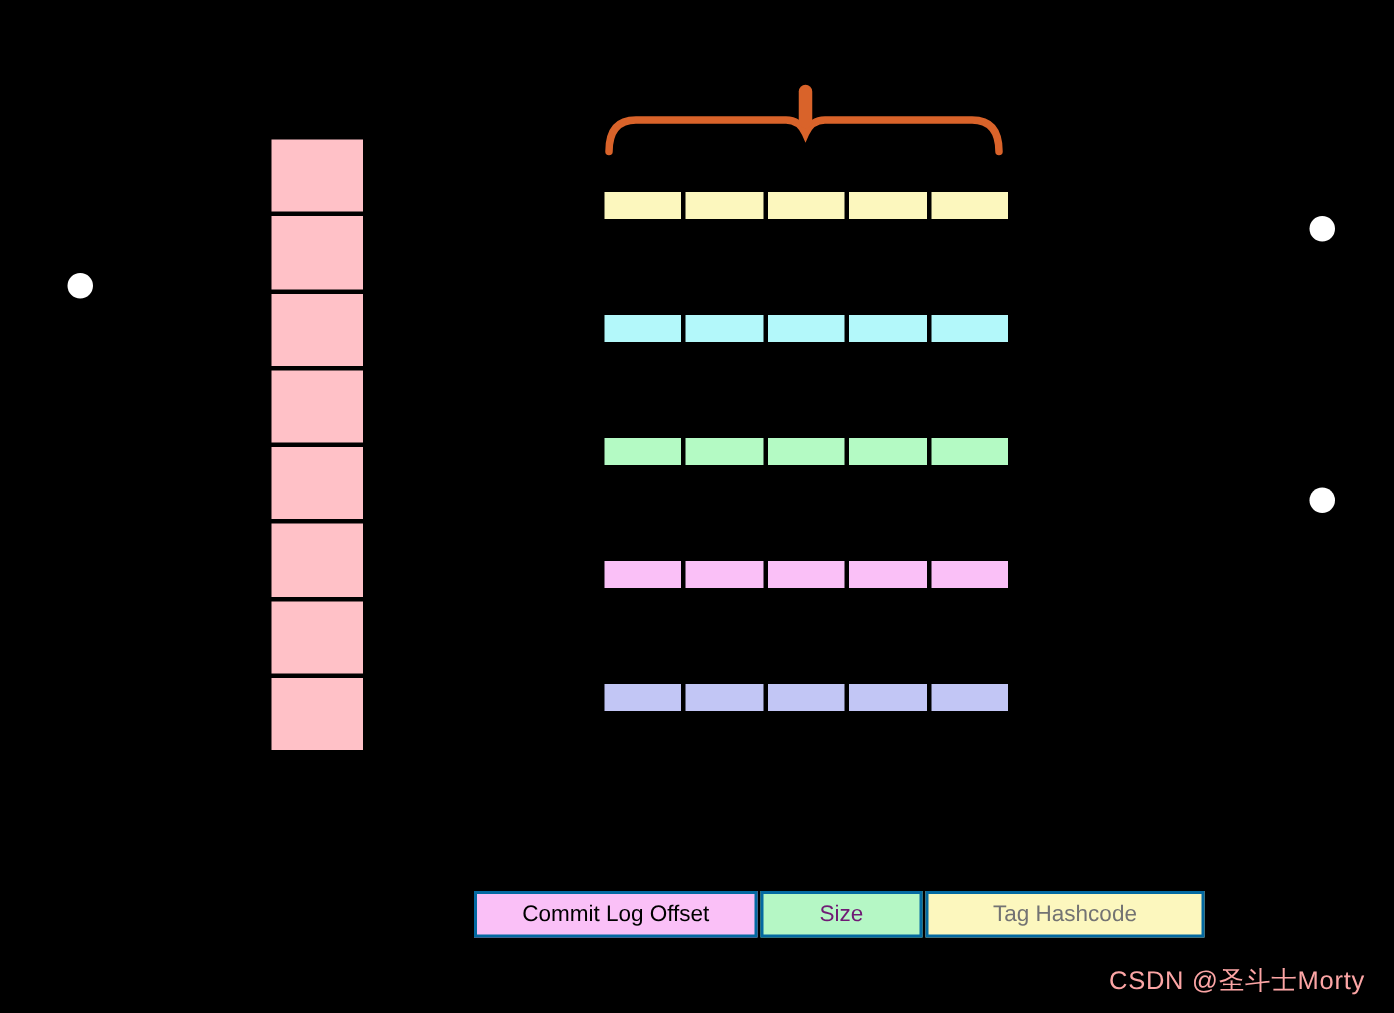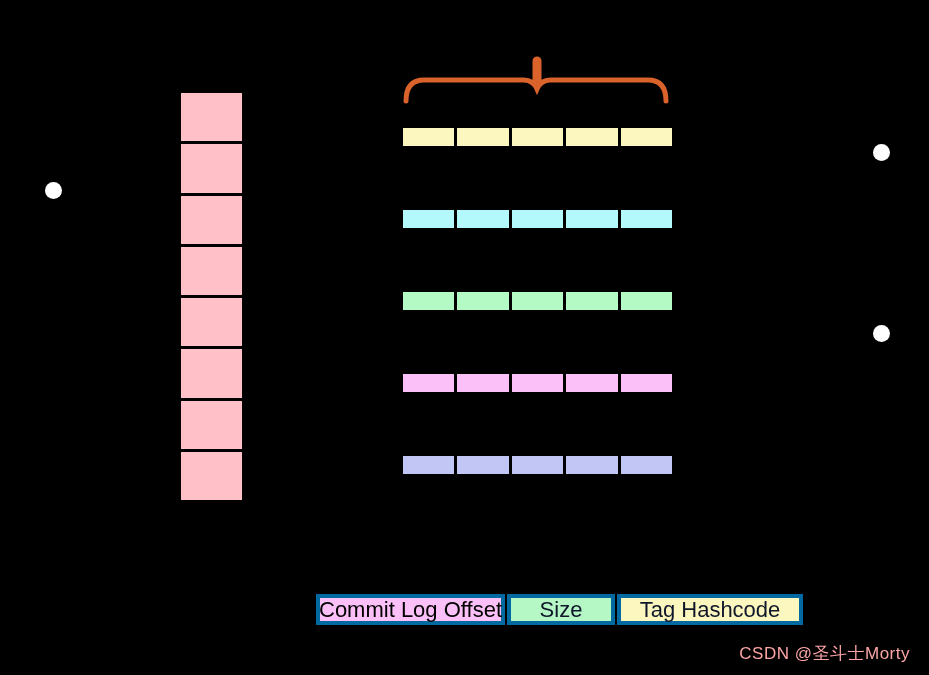--- a/index.html
+++ b/index.html
@@ -64,25 +64,25 @@
   
   .legend {
     position: absolute;
     left: 316px; top: 594px;
     display: flex;
     gap: 2px;
   }
   .legend-item {
     height: 31px;
     box-sizing: border-box;
-    border: 4px solid #0369a1;
+    border: 2px solid #0369a1;
     display: flex;
     align-items: center;
     justify-content: center;
-    font-size: 22px;
+    font-size: 15px;
     color: #000000;
     white-space: nowrap;
   }
   .legend-commit { width: 189px; }
   .legend-size   { width: 108px; }
   .legend-tag    { width: 186px; }
 
   
   .watermark {
     position: absolute;
@@ -151,23 +151,23 @@
     </div>
 
   <div class="dot dot-left" style="background: rgb(255, 255, 255);"></div>
   <div class="dot dot-right-top" style="background: rgb(255, 255, 255);"></div>
   <div class="dot dot-right-bottom" style="background: rgb(255, 255, 255);"></div>
 
   <div class="legend">
     <div class="legend-item legend-commit" style="background: rgb(250, 192, 247); color: rgb(0, 0, 0);">
       <span>Commit Log Offset</span>
     </div>
-    <div class="legend-item legend-size" style="background: rgb(181, 247, 197); color: #0f172a;">
+    <div class="legend-item legend-size" style="background: rgb(181, 247, 197); color: #701a75;">
       <span>Size</span>
     </div>
-    <div class="legend-item legend-tag" style="background: rgb(252, 247, 190); color: #0f172a;">
+    <div class="legend-item legend-tag" style="background: rgb(252, 247, 190); color: #737373;">
       <span>Tag Hashcode</span>
     </div>
   </div>
 
   <div class="watermark" style="color: #fca5a5;">CSDN @圣斗士Morty</div>
 
 </div>
 
 </body></html>

